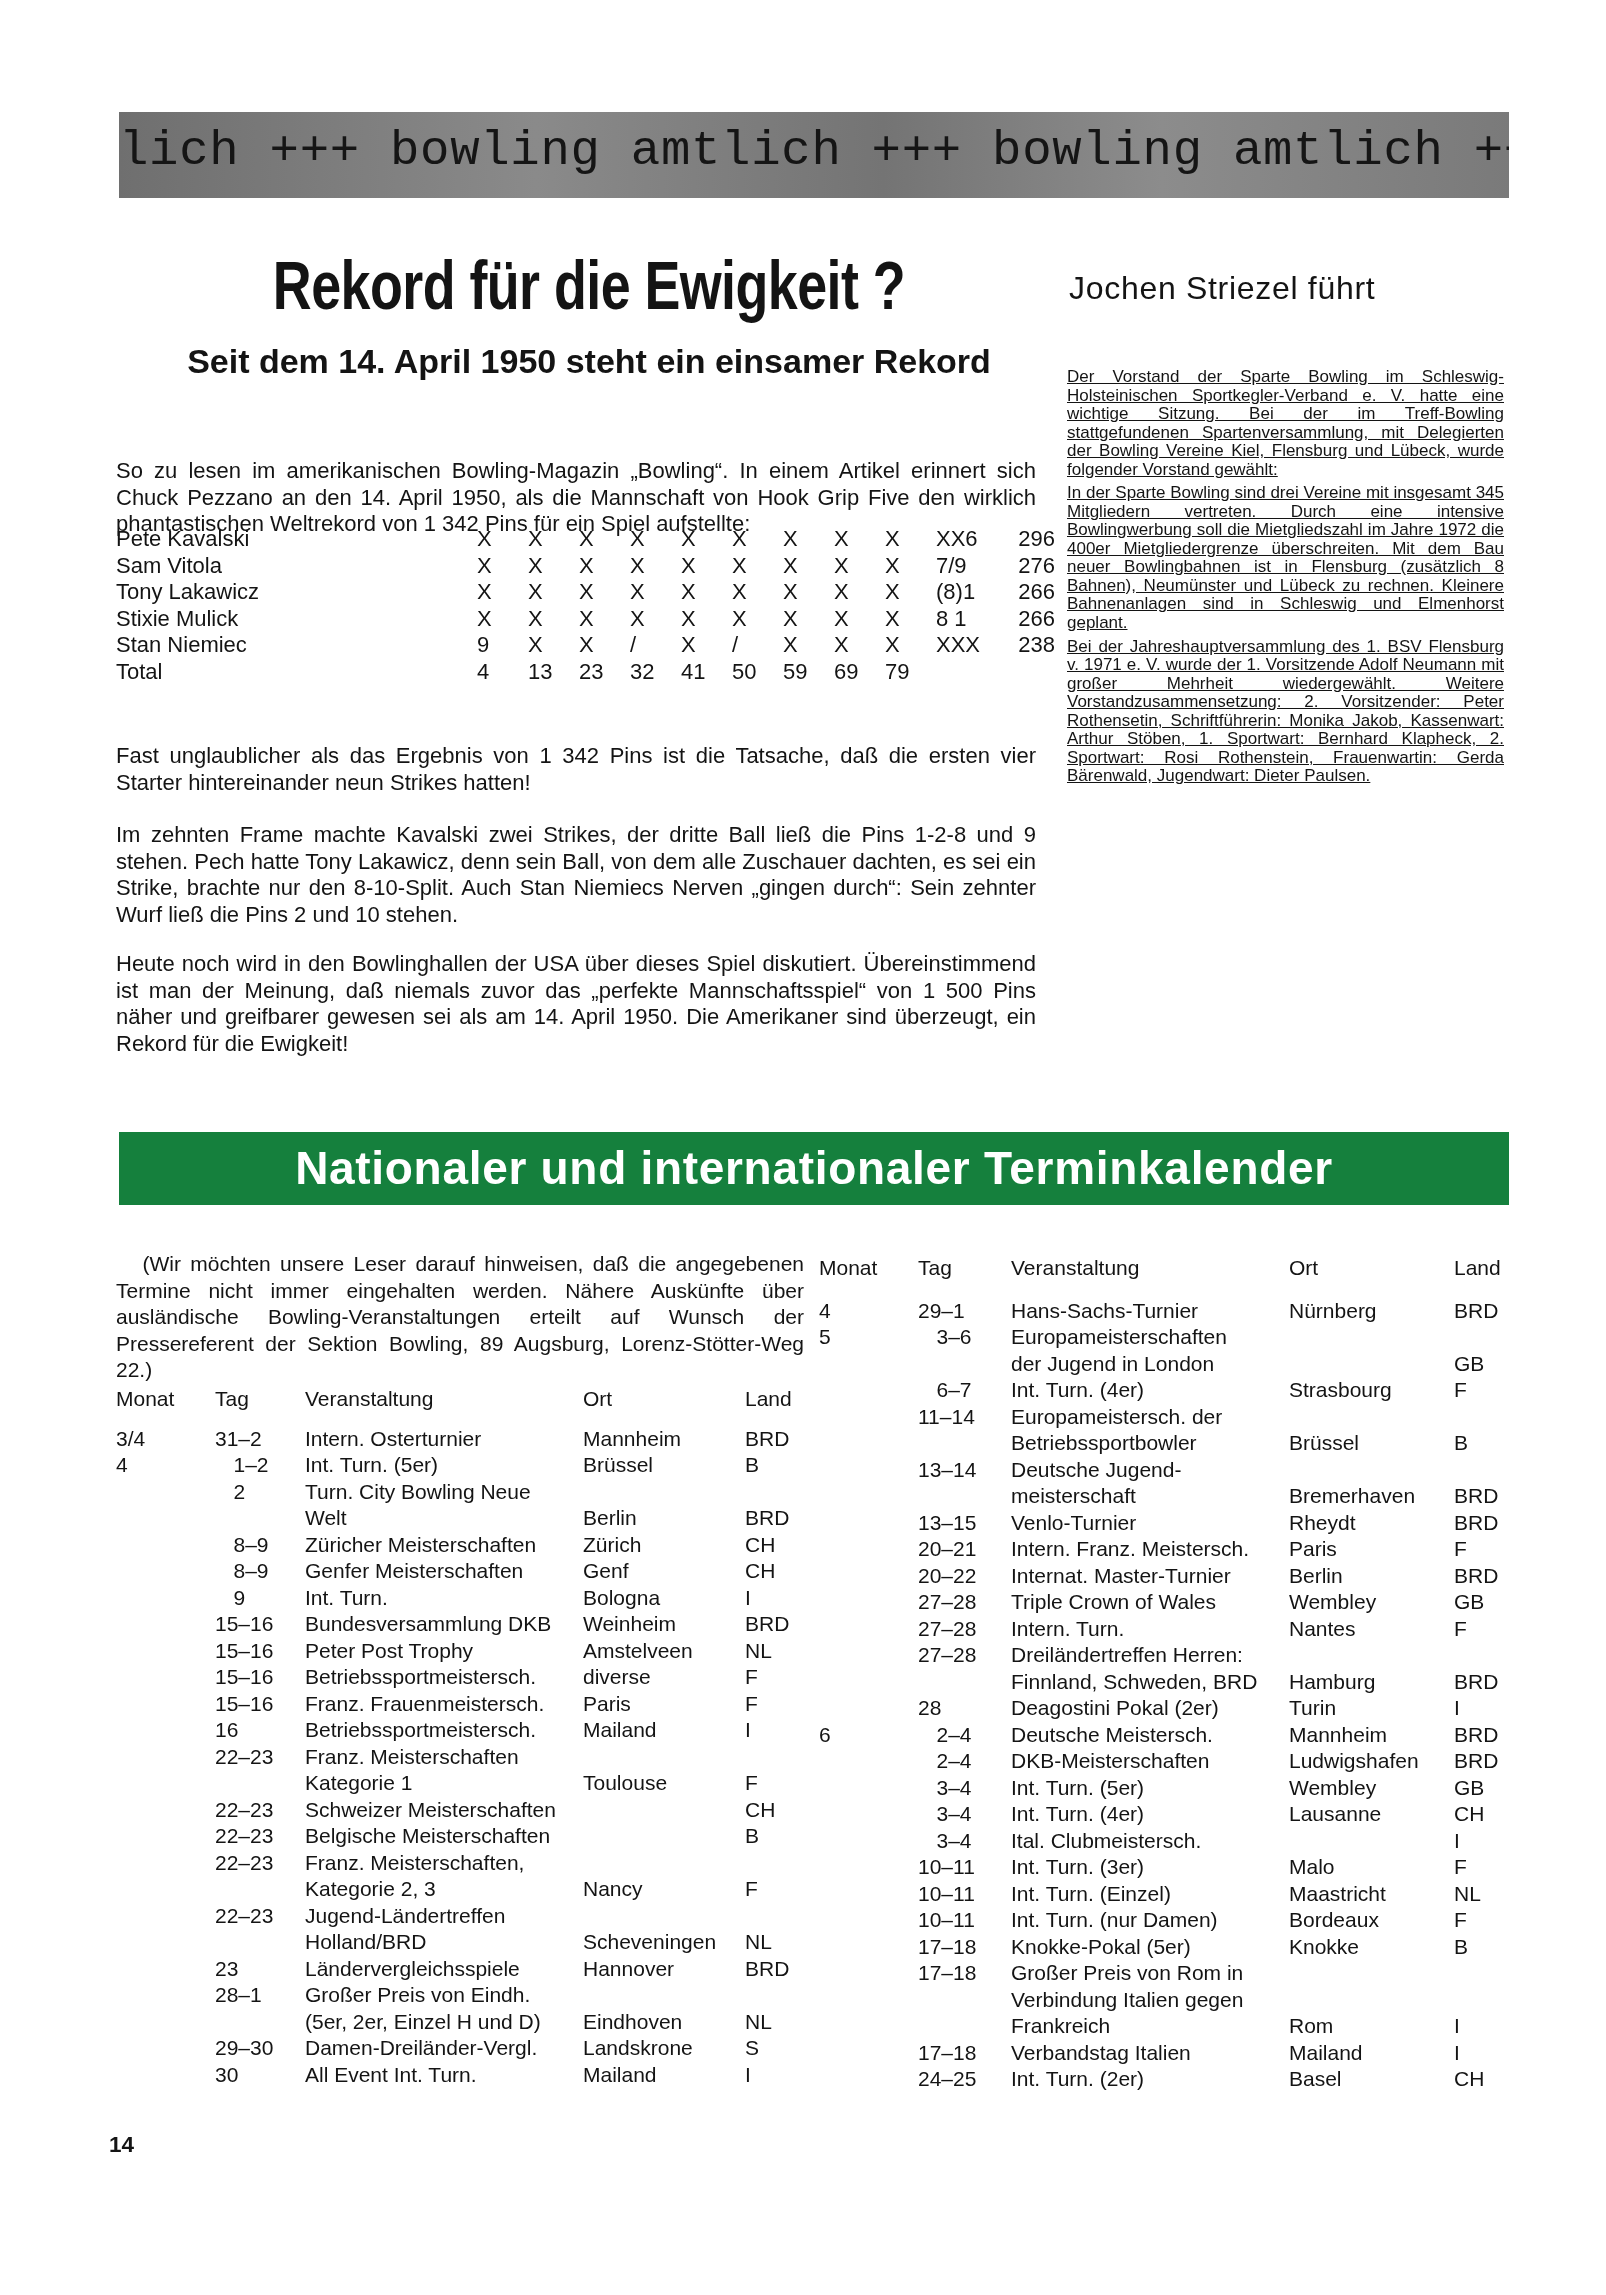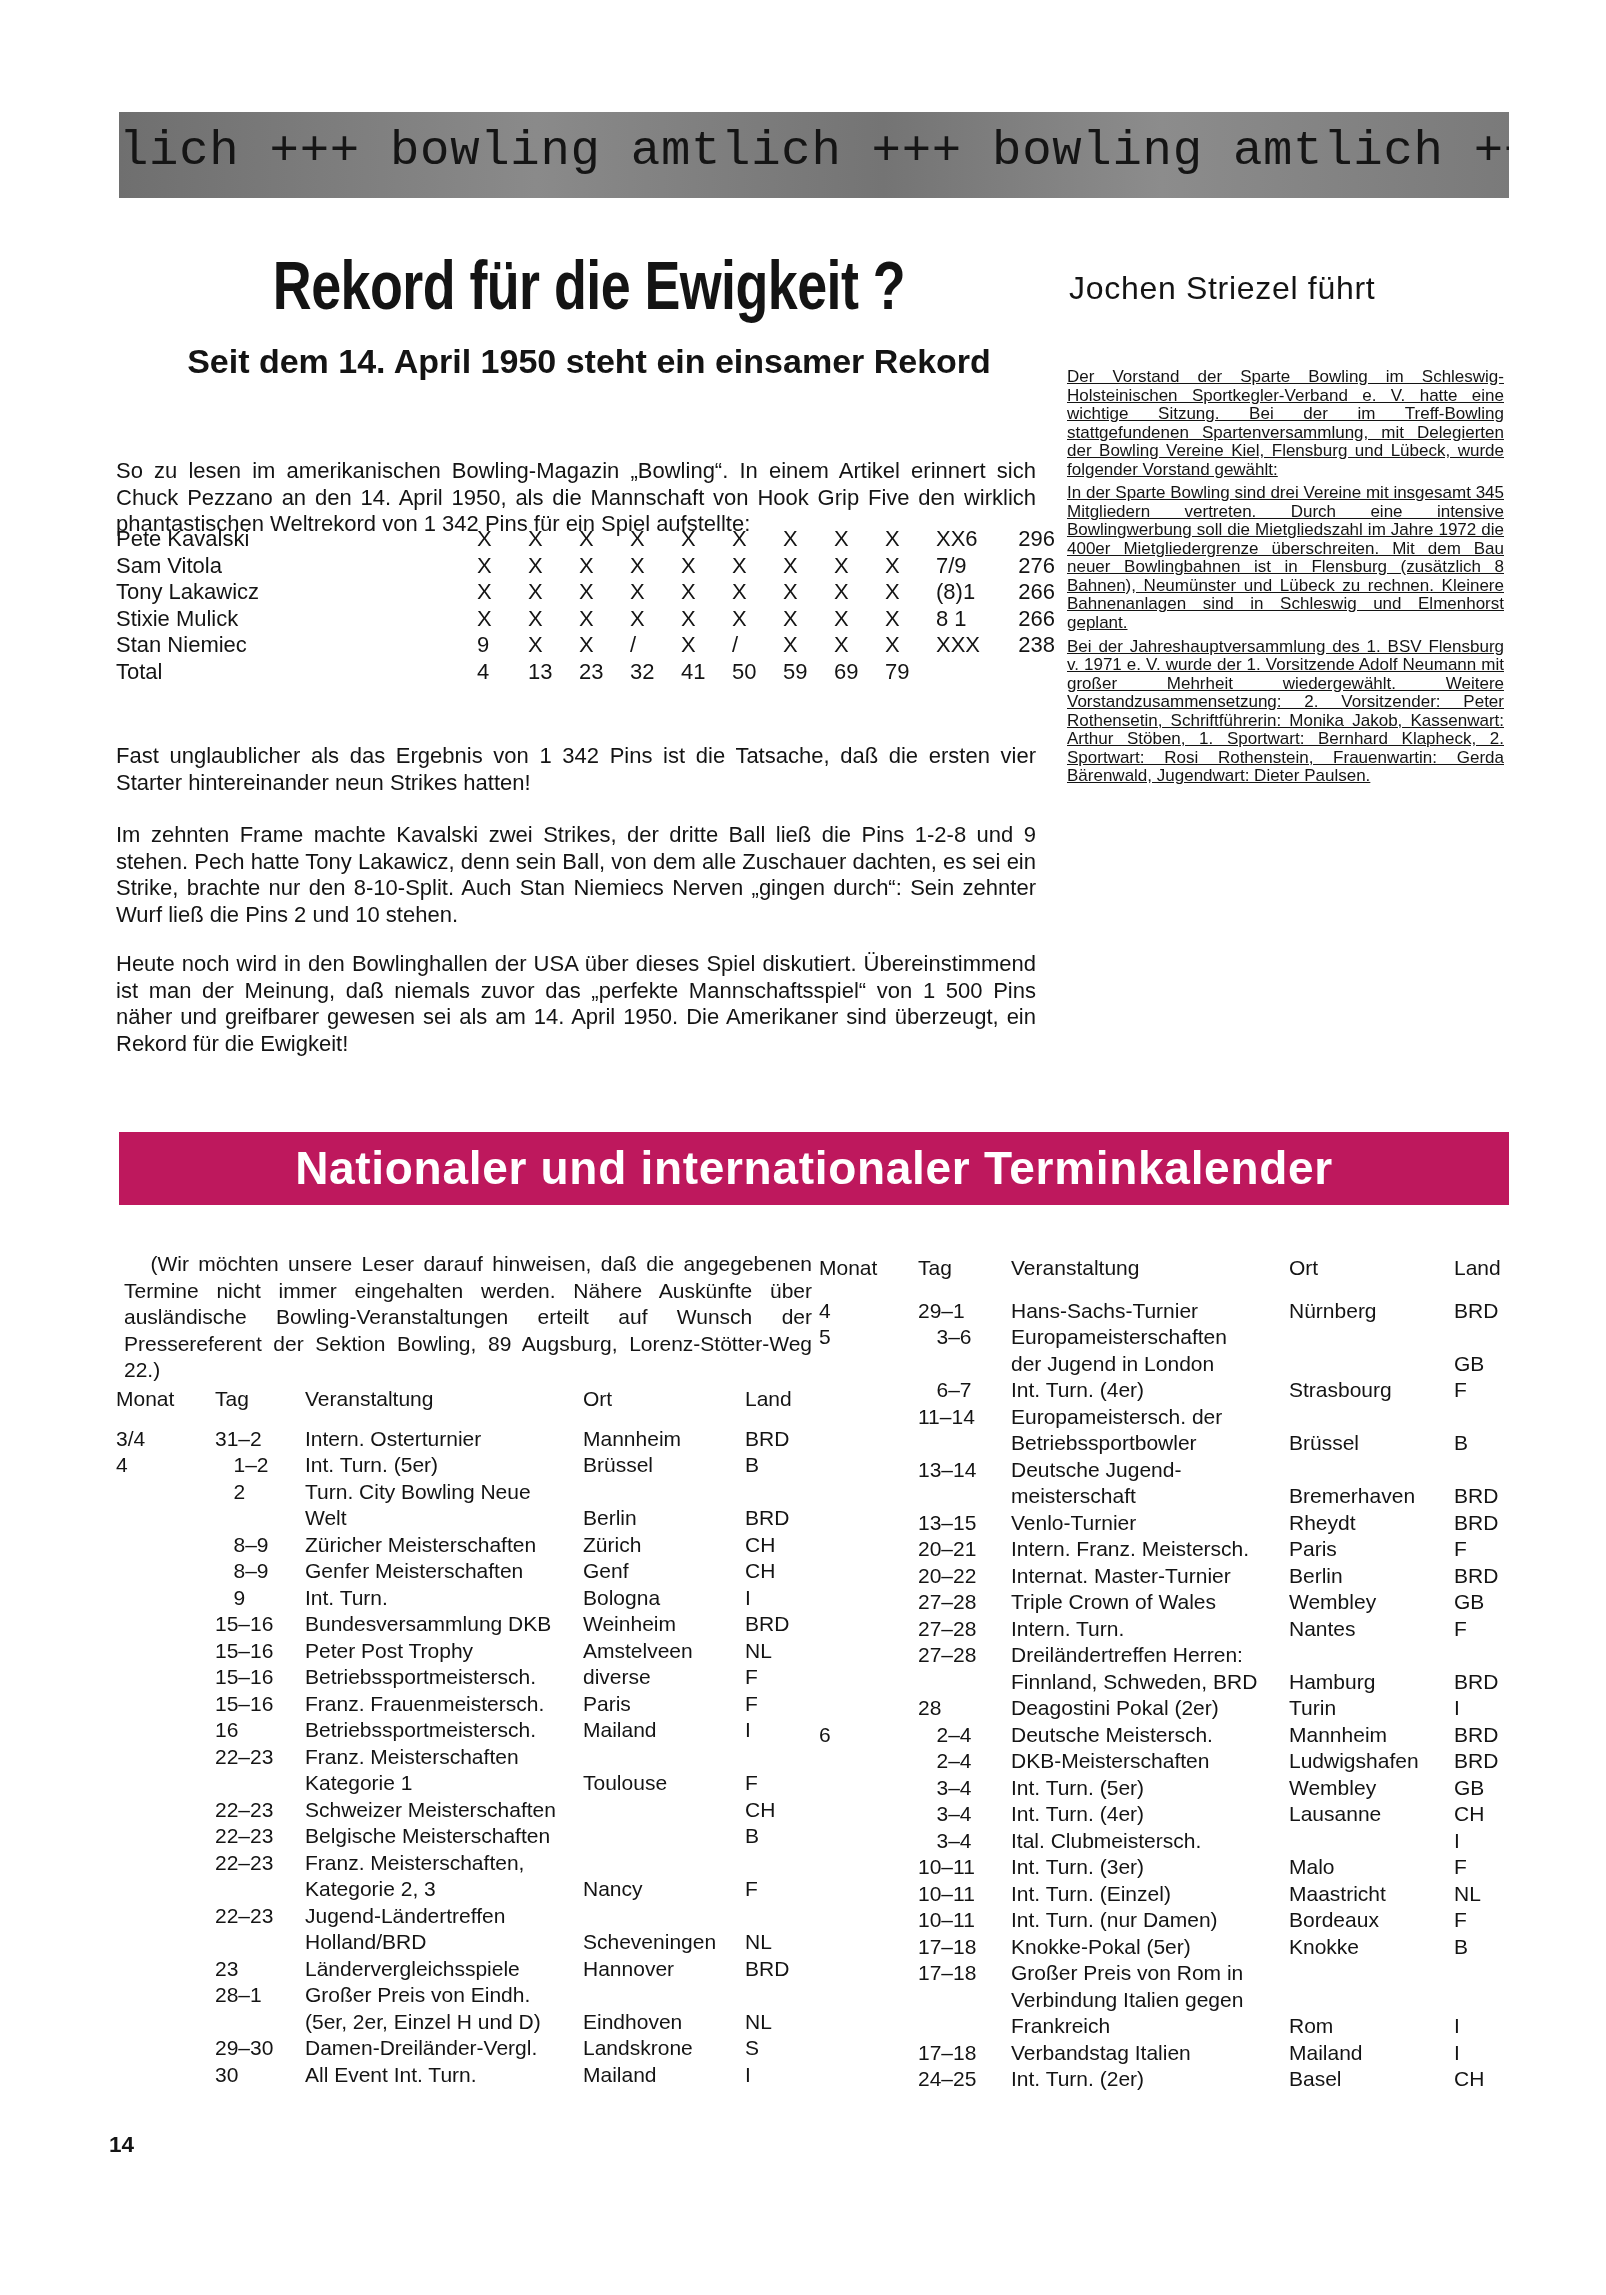--- a/index.html
+++ b/index.html
@@ -27,24 +27,24 @@
   table.score td.f { width: 51px; text-align: left; }
   table.score td.f10 { width: 73px; text-align: left; }
   table.score td.sum { width: 46px; text-align: right; }
 
   
   .r-title { position: absolute; left: 1069px; top: 270px; width: 450px; font-weight: normal; font-size: 32px; line-height: 36px; letter-spacing: 0.7px; }
   .r-body { position: absolute; left: 1067px; top: 368px; width: 437px; font-size: 17px; line-height: 18.5px; text-align: justify; }
   .r-body p { margin: 0 0 5.3px 0; text-decoration: underline; }
 
   
-  .cal-head { position: absolute; left: 119px; top: 1132px; width: 1390px; height: 73px; background: #be185d; color: #ffffff; }
+  .cal-head { position: absolute; left: 119px; top: 1132px; width: 1390px; height: 73px; background: #15803d; color: #ffffff; }
   .cal-head span { position: absolute; left: 0; width: 100%; top: 9.3px; text-align: center; font-weight: bold; font-size: 46px; letter-spacing: 0.7px; }
 
-  .note { position: absolute; left: 124px; top: 1251px; width: 688px; font-size: 21px; line-height: 26.5px; text-align: justify; text-indent: 26.5px; }
+  .note { position: absolute; left: 116px; top: 1251px; width: 688px; font-size: 21px; line-height: 26.5px; text-align: justify; text-indent: 26.5px; }
 
   .cal { position: absolute; font-size: 21px; }
   .cal .hdr { font-weight: normal; height: 26.5px; line-height: 26.5px; position: relative; }
   .cal .row { position: relative; height: 26.5px; line-height: 26.5px; white-space: nowrap; }
   .cal .c { position: absolute; top: 0; }
   .cal-left { left: 116px; top: 1386px; width: 695px; }
   .cal-left .gap { height: 13.2px; }
   .cal-left .m { left: 0; } .cal-left .t { left: 99px; } .cal-left .v { left: 189px; } .cal-left .o { left: 467px; } .cal-left .l { left: 629px; }
   .cal-right { left: 819px; top: 1255px; width: 708px; }
   .cal-right .gap { height: 16px; }

